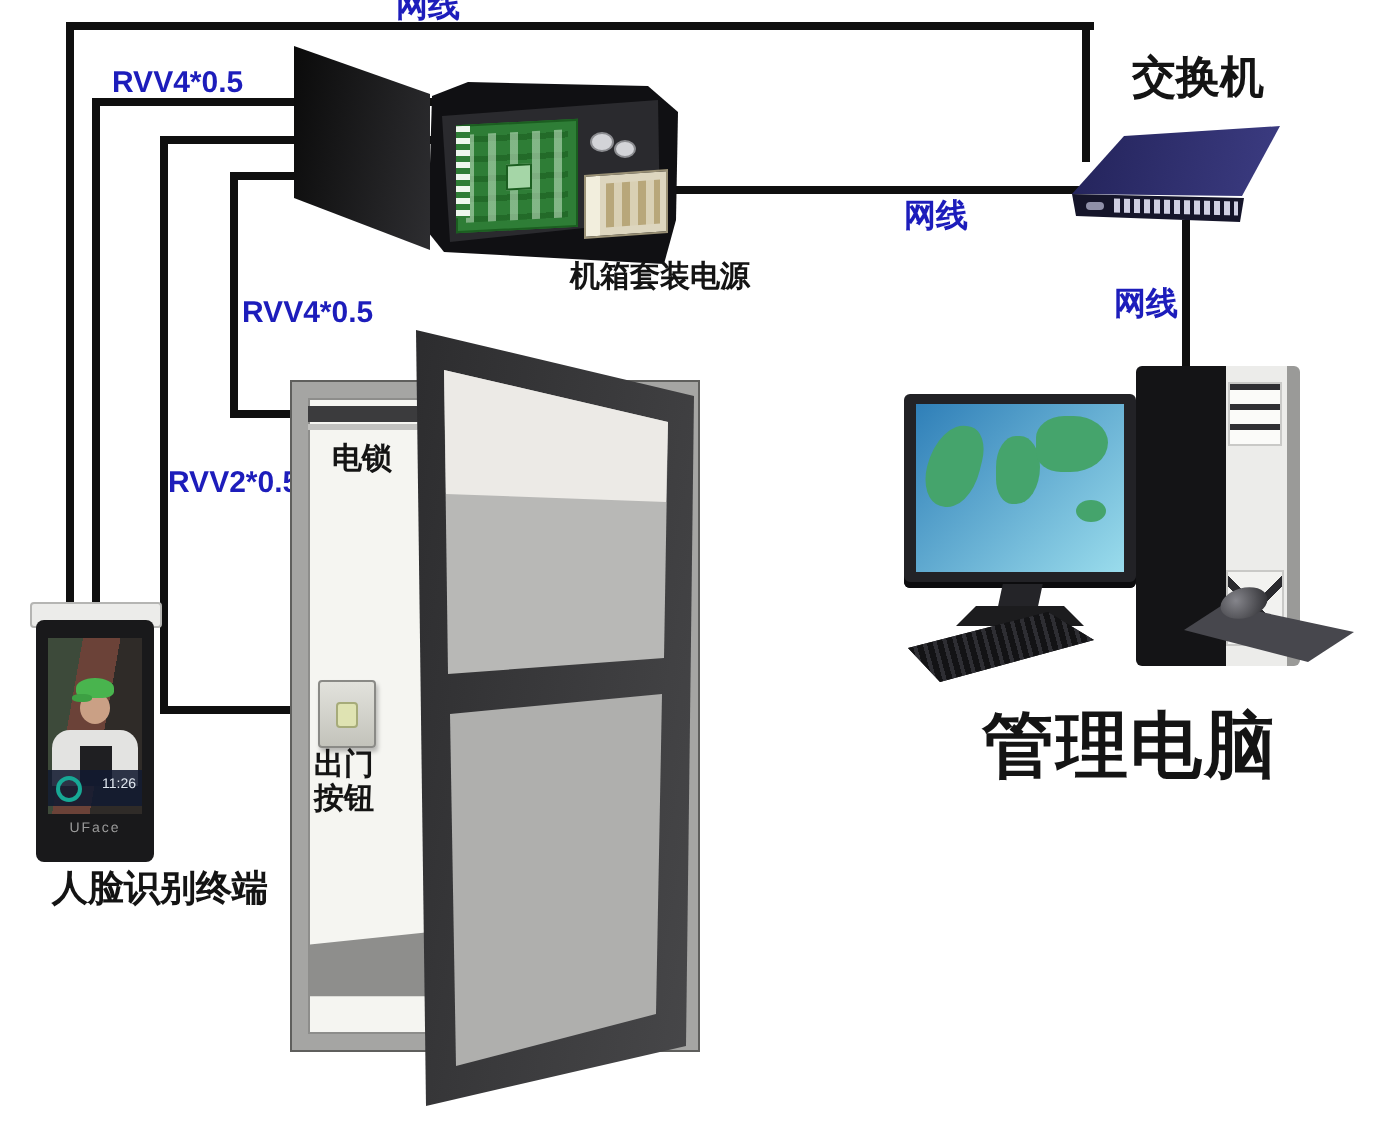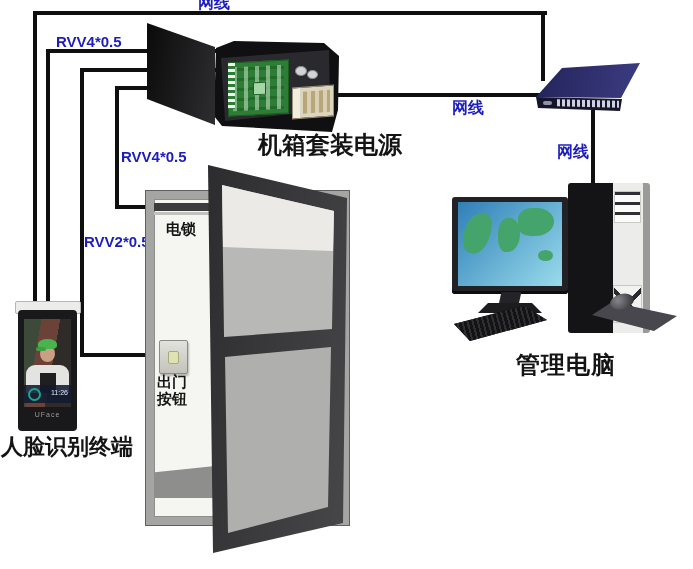--- a/index.html
+++ b/index.html
@@ -164,56 +164,57 @@
     <div class="pcb-chips"></div>
     <div class="pcb-cpu"></div>
   </div>
   <div class="abs pcb-conn"></div>
   <div class="abs psu">
     <div class="psu-coil"></div>
   </div>
   <div class="abs gland" style="left:295px;top:66px;width:10px;height:8px;"></div>
   <div class="abs gland" style="left:307px;top:70px;width:9px;height:7px;"></div>
   <div class="abs box-lid"></div>
-  <div class="dev-label" style="left:215px;top:129px;width:230px;text-align:center;font-size:24px;">机箱套装电源</div>
+  <div class="dev-label" style="left:215px;top:129px;width:230px;text-align:center;font-size:15px;">机箱套装电源</div>
 
   <div class="abs sw-top"></div>
   <div class="abs sw-front"></div>
   <div class="abs sw-logo"></div>
   <div class="abs sw-ports"></div>
+  <div class="dev-label" style="left:566px;top:24px;font-size:22px;">交换机</div>
 
   <div class="abs term-cap"></div>
   <div class="abs term-body">
     <div class="term-screen">
       <div class="p-jacket"></div>
       <div class="p-torso"></div>
       <div class="p-face"></div>
       <div class="p-cap"></div>
       <div class="p-brim"></div>
       <div class="scr-bar">
         <div class="scr-ring"></div>
         <div class="scr-time">11:26</div>
       </div>
     </div>
     <div class="term-brand">UFace</div>
   </div>
-  <div class="dev-label" style="left:1px;top:432px;font-size:22px;">人脸识别终端</div>
+  <div class="dev-label" style="left:1px;top:432px;font-size:18px;padding-left:25px;">人脸识别终端</div>
 
   <div class="abs tower">
     <div class="bays"></div>
     <div class="grille"></div>
   </div>
   <div class="abs mousepad"></div>
   <div class="abs mouse"></div>
   <div class="abs monitor">
     <div class="mon-screen">
       <div class="blob" style="left:6px;top:10px;width:26px;height:42px;border-radius:62% 38% 55% 45%;transform:rotate(14deg);"></div>
       <div class="blob" style="left:40px;top:16px;width:22px;height:34px;border-radius:50% 50% 60% 40%;"></div>
       <div class="blob" style="left:60px;top:6px;width:36px;height:28px;border-radius:45% 55% 60% 40%;"></div>
       <div class="blob" style="left:80px;top:48px;width:15px;height:11px;border-radius:50%;"></div>
     </div>
   </div>
   <div class="abs mon-neck"></div>
   <div class="abs mon-base"></div>
   <div class="abs keyboard"></div>
-  <div class="dev-label" style="left:516px;top:349px;font-size:24px;letter-spacing:1px;">管理电脑</div>
+  <div class="dev-label" style="left:491px;top:349px;font-size:36px;letter-spacing:1px;">管理电脑</div>
 
 </div>
 
 </body></html>

